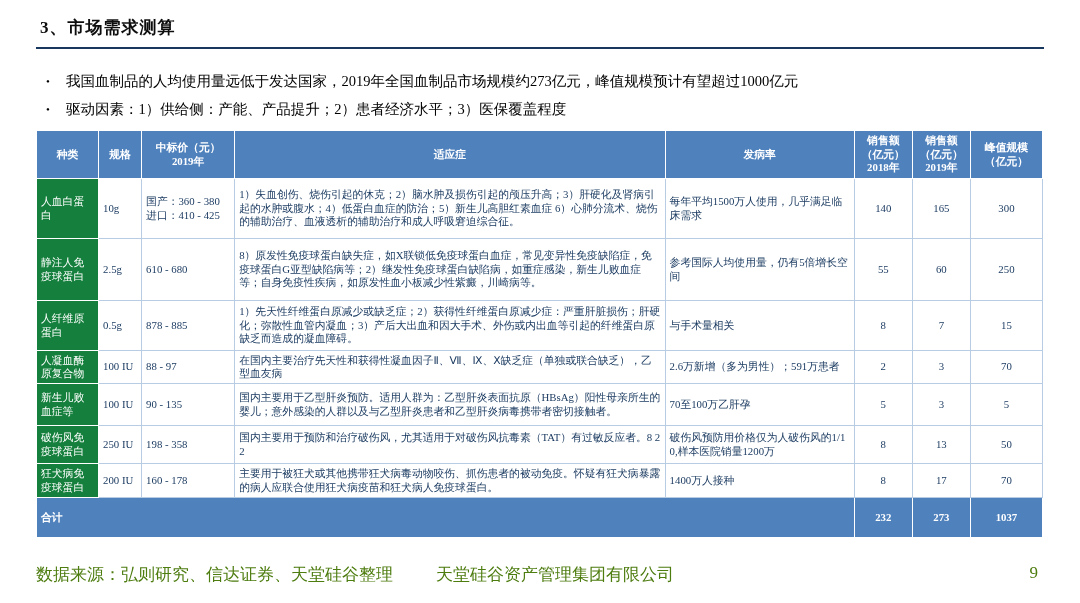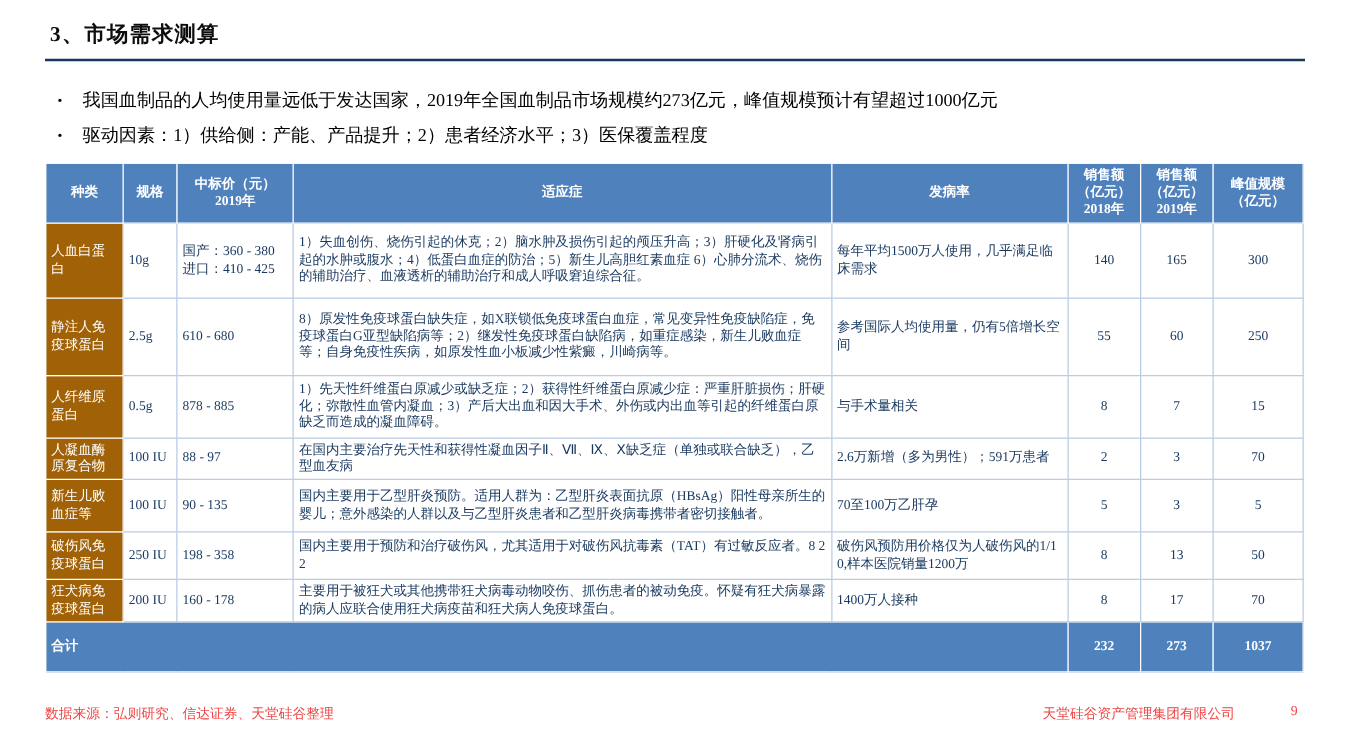--- a/index.html
+++ b/index.html
@@ -10,34 +10,34 @@
   .bullets{position:absolute;left:46px;top:72px;width:1000px;}
   .bullet{display:flex;align-items:flex-start;margin-bottom:8px;font-size:14.5px;color:#000;line-height:1.35;}
   .bullet .dot{width:20px;font-size:11px;line-height:19px;color:#000;flex:0 0 20px;}
 
   table.main{position:absolute;left:36px;top:130px;width:1007px;border-collapse:collapse;
              table-layout:fixed;font-size:10.8px;color:#17375e;}
   table.main th,table.main td{border:1px solid #b8cce4;padding:2px 4px;vertical-align:middle;
              line-height:1.25;word-break:break-all;}
   thead th{background:#4f81bd;color:#fff;border:1px solid #ffffff !important;text-align:center;
              font-weight:bold;white-space:pre-line;font-size:10.8px;}
-  tbody th.rowhead{background:#a16207;color:#fff;border:1px solid #ffffff;text-align:left;
+  tbody th.rowhead{background:#15803d;color:#fff;border:1px solid #ffffff;text-align:left;
              font-weight:normal;padding:2px 4px;}
   td.num{text-align:center;}
   td.pre{white-space:pre-line;}
   tr.hdr{height:48px;} tr.r0{height:60px;} tr.r1{height:62px;} tr.r2{height:48px;}
   tr.r3{height:50px;} tr.r4{height:33px;} tr.r5{height:42px;} tr.r6{height:38px;} tr.r7{height:34px;}
   tr.total{height:15px;}
   tr.total td{background:#4f81bd;color:#fff;border:1px solid #ffffff;font-weight:bold;padding:12px 4px;line-height:15px;}
   tr.total td.lbl{text-align:left;}
 
   .footer{position:absolute;left:36px;top:563px;width:1008px;display:flex;align-items:flex-start;
-          font-size:11px;color:#ef4444;}
+          font-size:17px;color:#4d7c0f;}
   .footer .src{width:400px;}
-  .footer .company{flex:1;text-align:right;}
+  .footer .company{flex:1;text-align:left;}
   .footer .pageno{width:50px;text-align:right;padding-right:6px;}
 </style>
 </head>
 <body>
 
 <div class="slide">
 
   <div class="page-title">3、市场需求测算</div>
   <div class="title-rule"></div>
 

